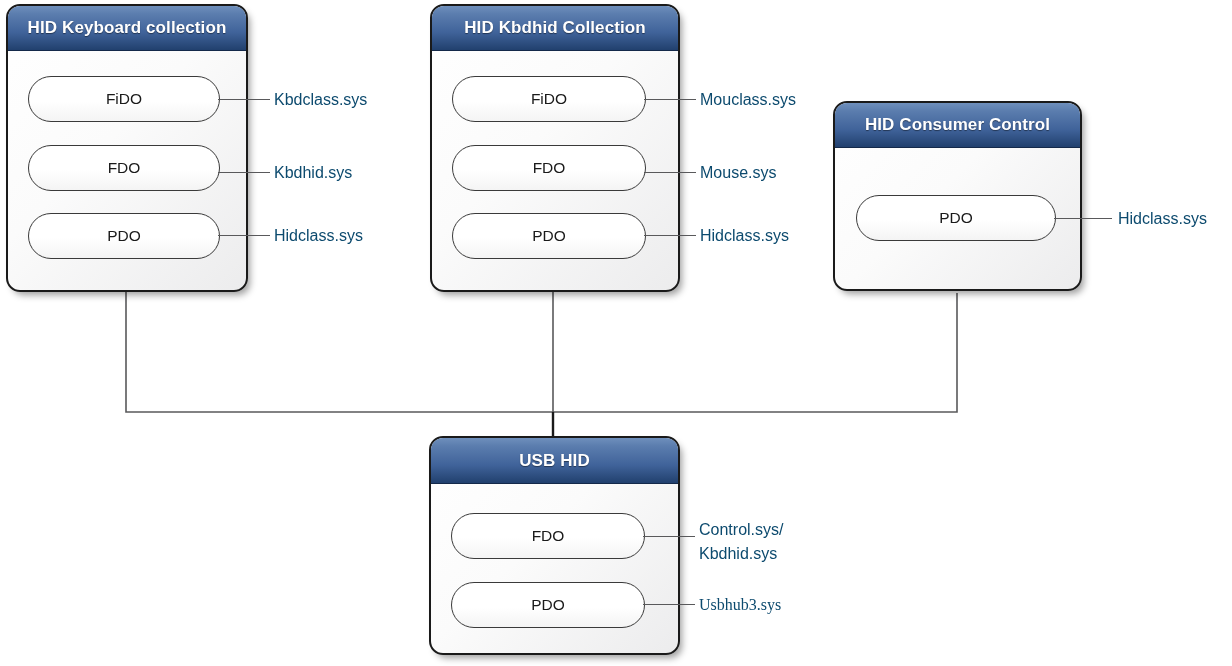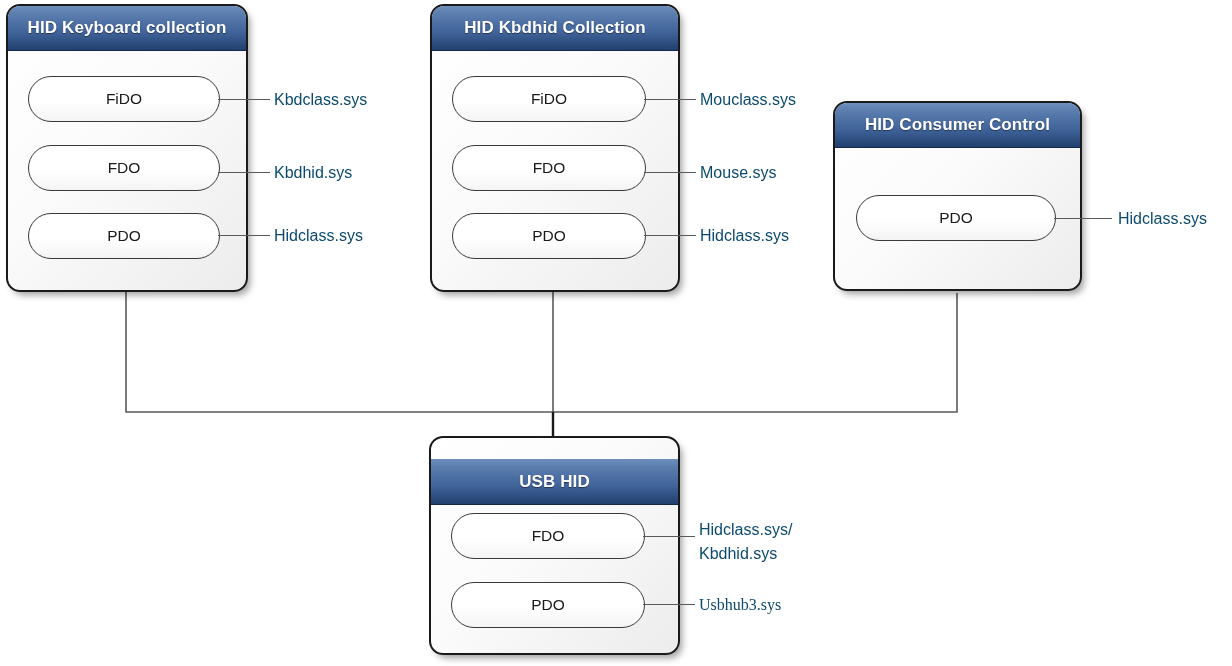--- a/index.html
+++ b/index.html
@@ -87,26 +87,26 @@
   <div class="box" style="left:833px;top:101px;width:249px;height:190px;">
     <div class="box-header t14b" style="height:44px;">HID Consumer Control</div>
     <div class="box-body" style="top:44px;"></div>
   </div>
   <div class="pill t15" style="left:856px;top:195px;width:200px;height:46px;">PDO</div>
 
   <div class="leader" style="left:1054px;top:218px;width:58px;"></div>
   <div class="lbl t16" style="left:1118px;top:206px;">Hidclass.sys</div>
 
   <div class="box" style="left:429px;top:436px;width:251px;height:219px;">
-    <div class="box-header t14b" style="height:45px;margin-top:21px;">USB HID</div>
+    <div class="box-header t14b" style="height:45px;">USB HID</div>
     <div class="box-body" style="top:45px;"></div>
   </div>
   <div class="pill t15" style="left:451px;top:513px;width:194px;height:46px;">FDO</div>
   <div class="pill t15" style="left:451px;top:582px;width:194px;height:46px;">PDO</div>
 
   <div class="leader" style="left:643px;top:536px;width:52px;"></div>
   <div class="leader" style="left:643px;top:604px;width:52px;"></div>
 
-  <div class="lbl t16" style="left:699px;top:517px;">Hidclass.sys/</div>
+  <div class="lbl t16" style="left:699px;top:517px;">Control.sys/</div>
   <div class="lbl t16" style="left:699px;top:541px;">Kbdhid.sys</div>
   <div class="lbl t16" style="left:699px;top:592px;font-family:Liberation Serif, serif;">Usbhub3.sys</div>
 
 </div>
 
 </body></html>

